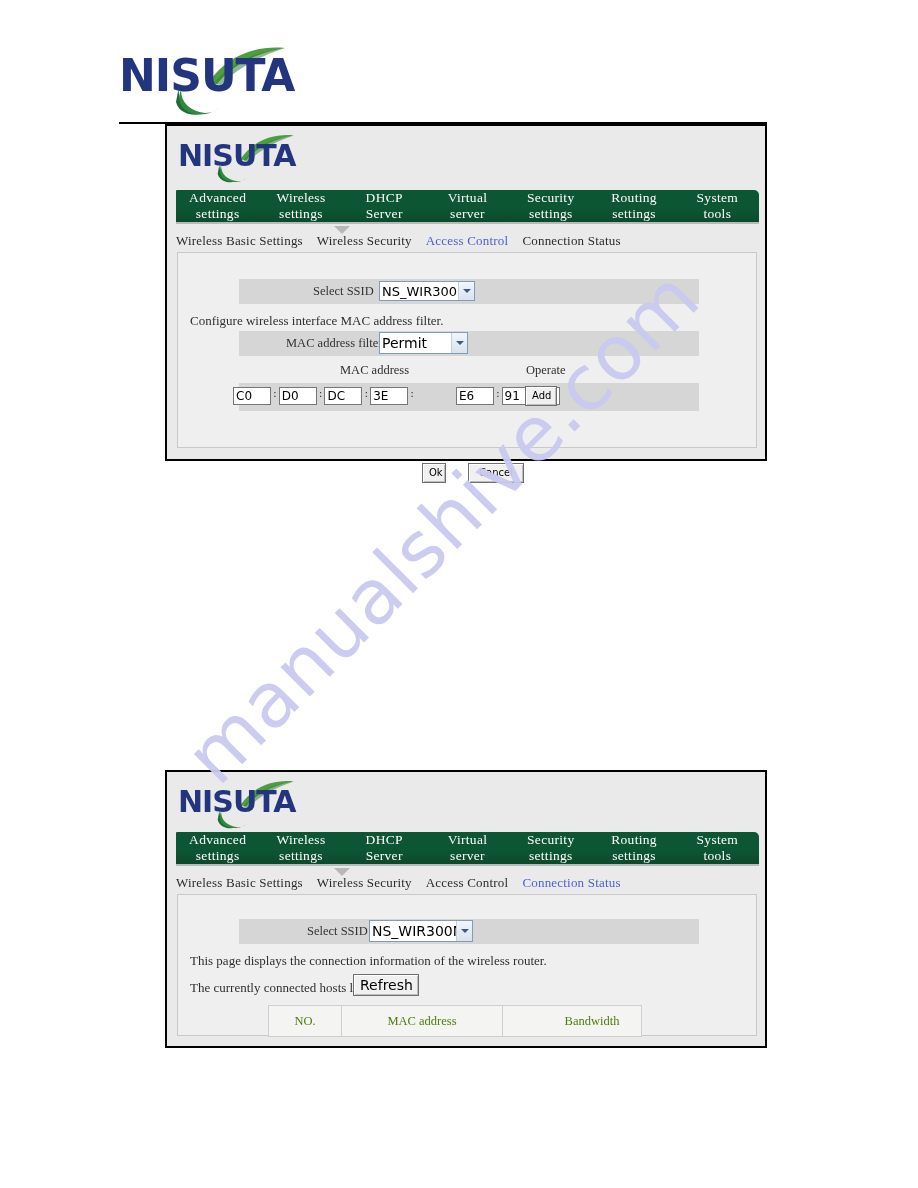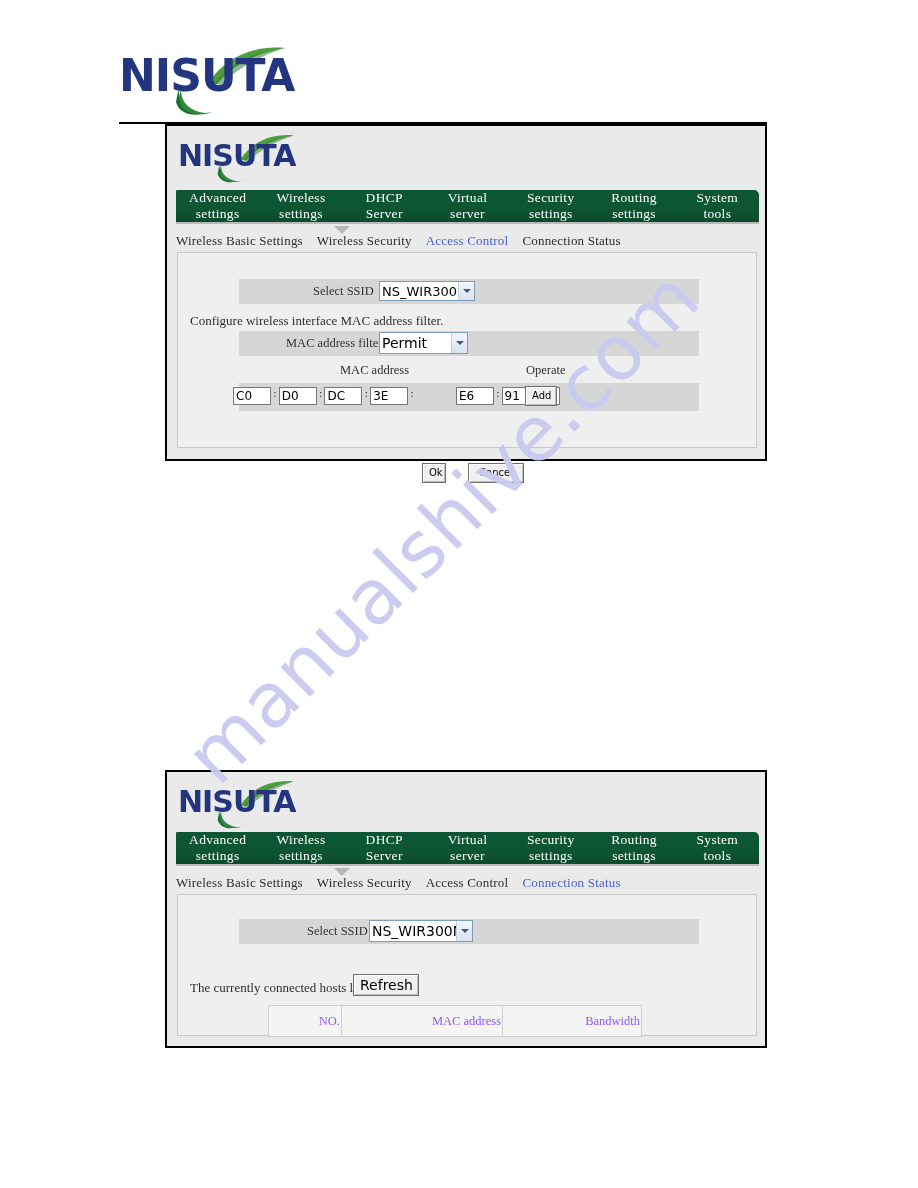--- a/index.html
+++ b/index.html
@@ -298,23 +298,23 @@
   table.hosts {
     position: absolute;
     border-collapse: collapse;
     background: #f4f4f2;
   }
   table.hosts th {
     border: 1px solid #cfcfcf;
     font-family: "Liberation Serif", serif;
     font-weight: normal;
     font-size: 12.5px;
-    color: #8b5cf6;
+    color: #4d7c0f;
     height: 28px;
-    text-align: right;
+    text-align: center;
     background: #f4f4f2;
   }
 
   .btn-row {
     position: absolute;
     display: flex;
     align-items: center;
     gap: 22px;
   }
 </style>
@@ -518,20 +518,21 @@
         <div class="select-wrap" style="left:130px; top:1px;">
           <select class="xp" style="width:104px; height:22px; font-size:14px;">
             <option>NS_WIR300N</option>
           </select>
           <span class="arrow-btn" style="height:20px;">
               <span class="caret"></span>
             </span>
         </div>
       </div>
 
+      <div class="plain-text" style="left:12px; top:58px;">This page displays the connection information of the wireless router.</div>
 
       <div class="plain-text" style="left:12px; top:85px;">The currently connected hosts list:</div>
 
       <button class="xp-btn" style="position:absolute; left:175px; top:79px; width:66px; height:22px; font-size:14px;">Refresh</button>
 
       <table class="hosts" style="left:90px; top:110px;">
         <thead>
           <tr>
             <th style="width:70px;">NO.</th>
             <th style="width:158px;">MAC address</th>

